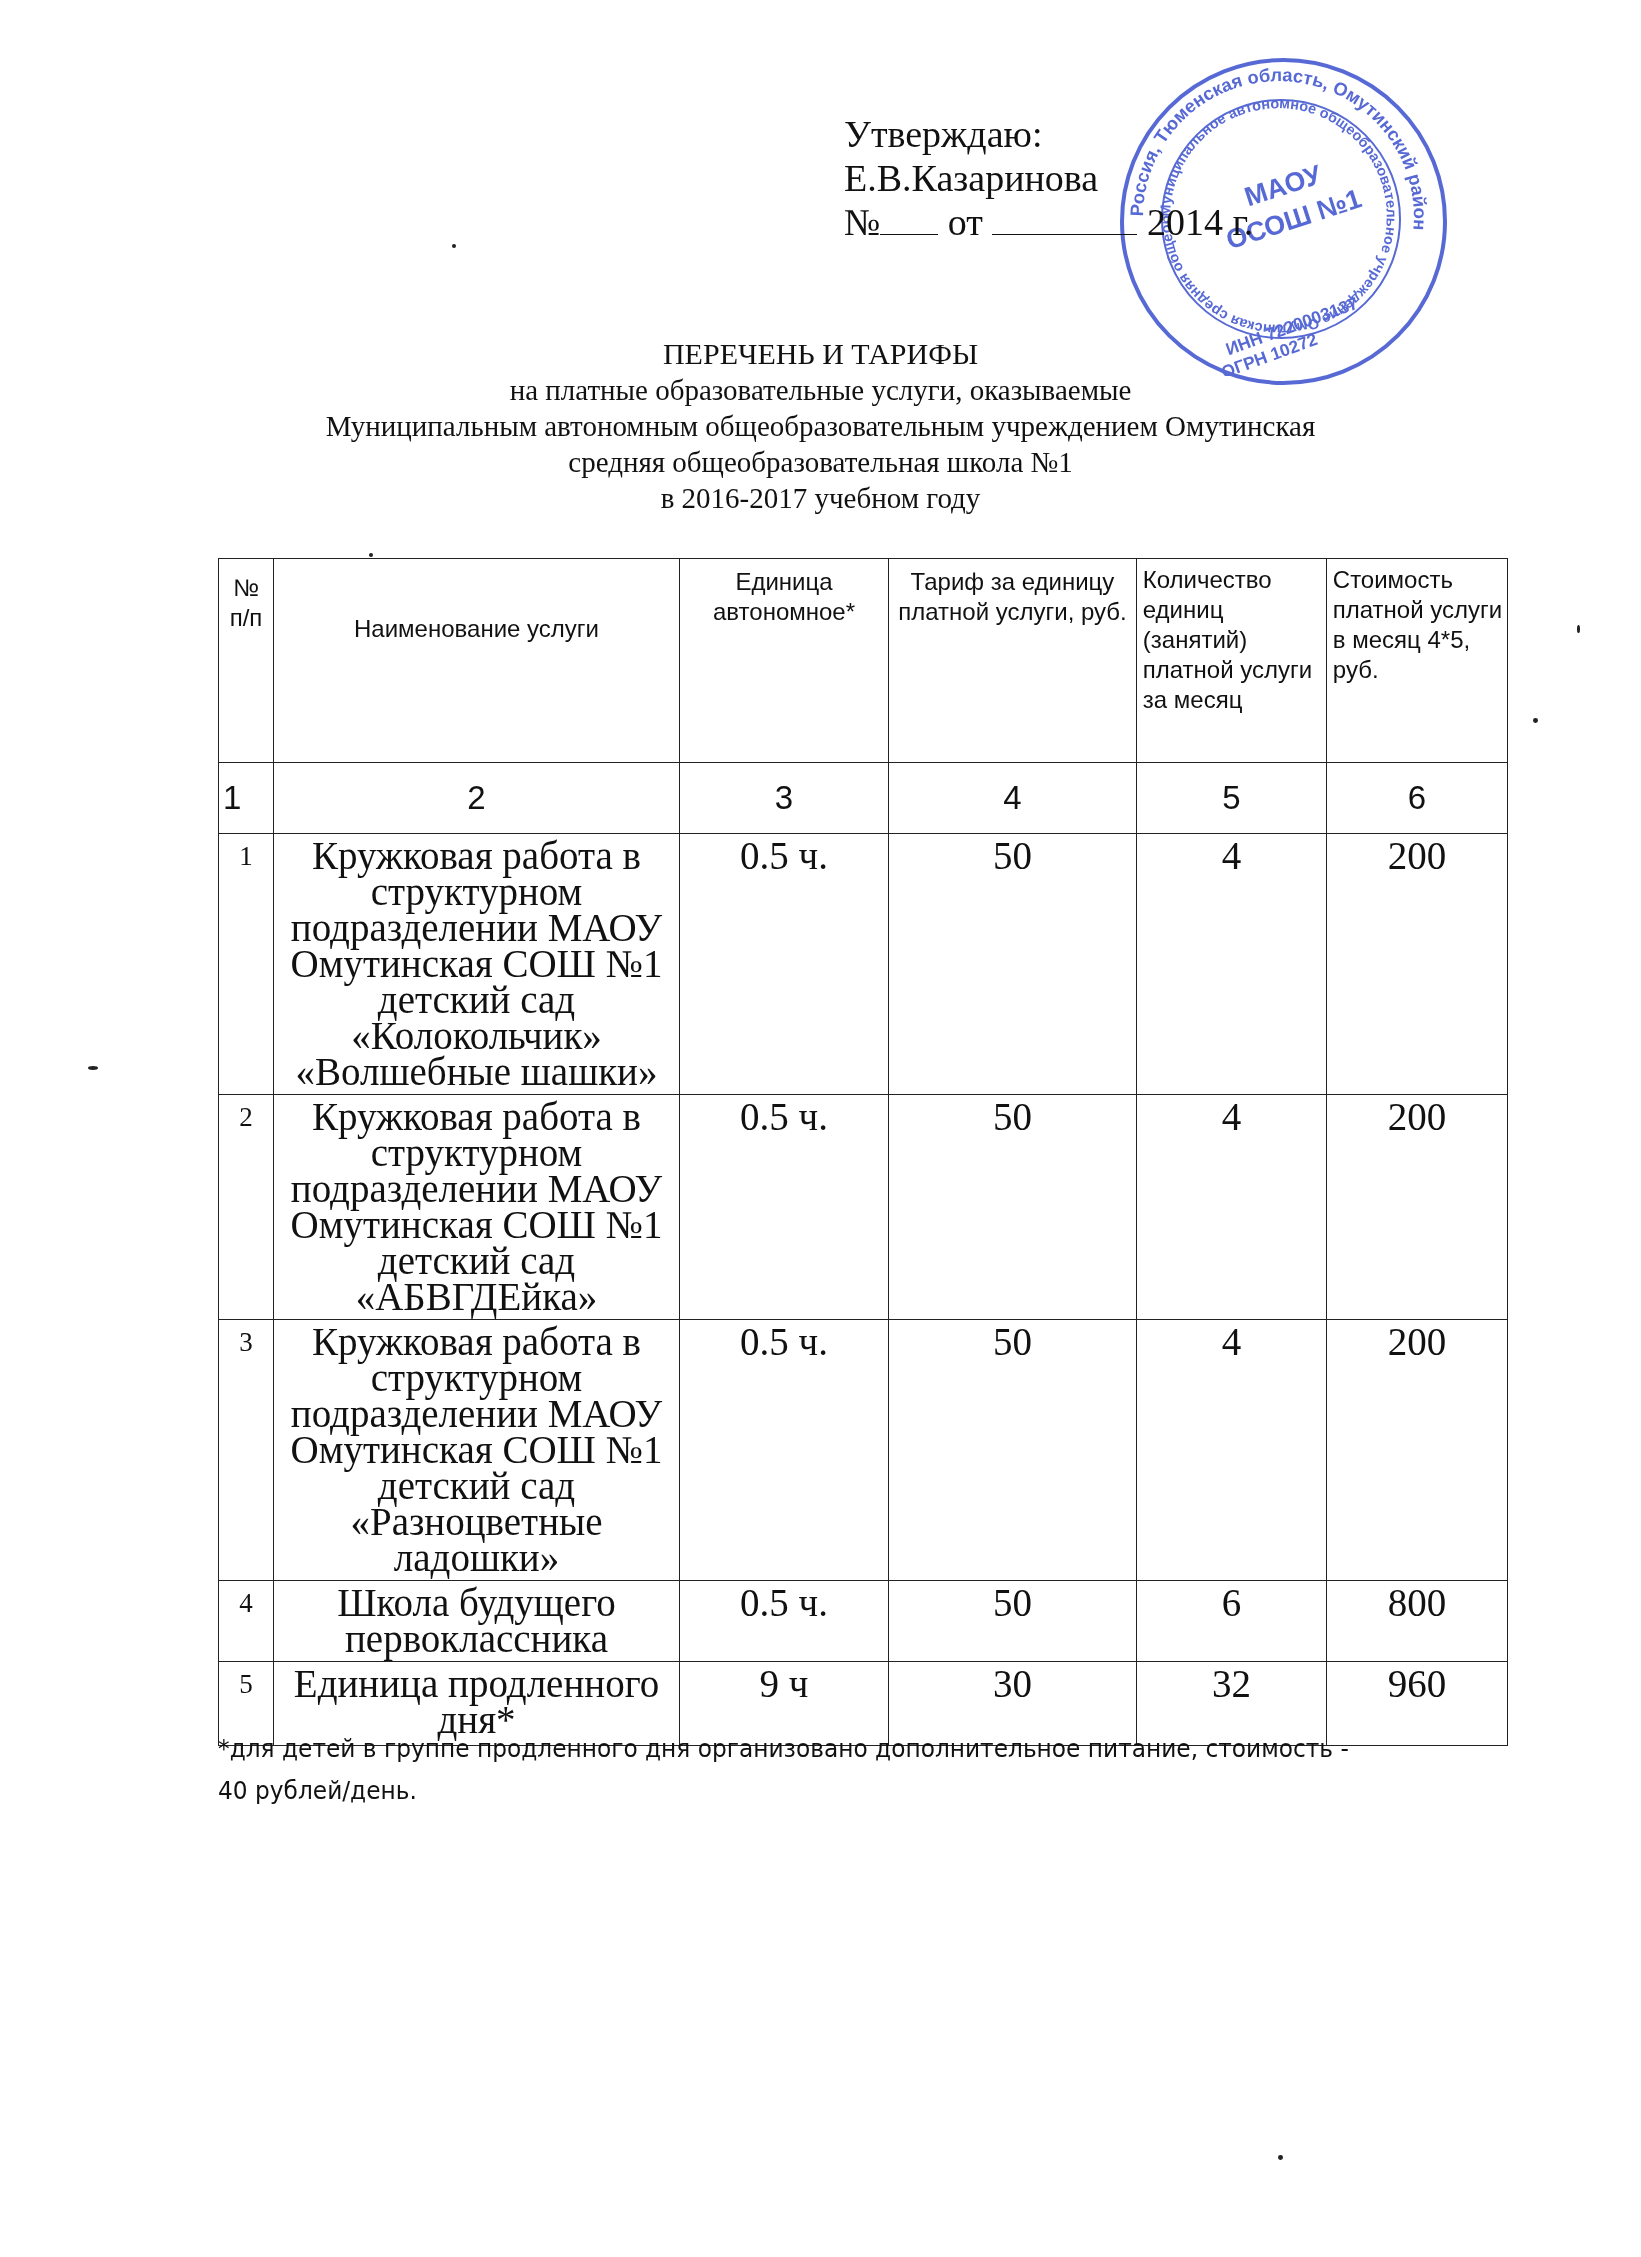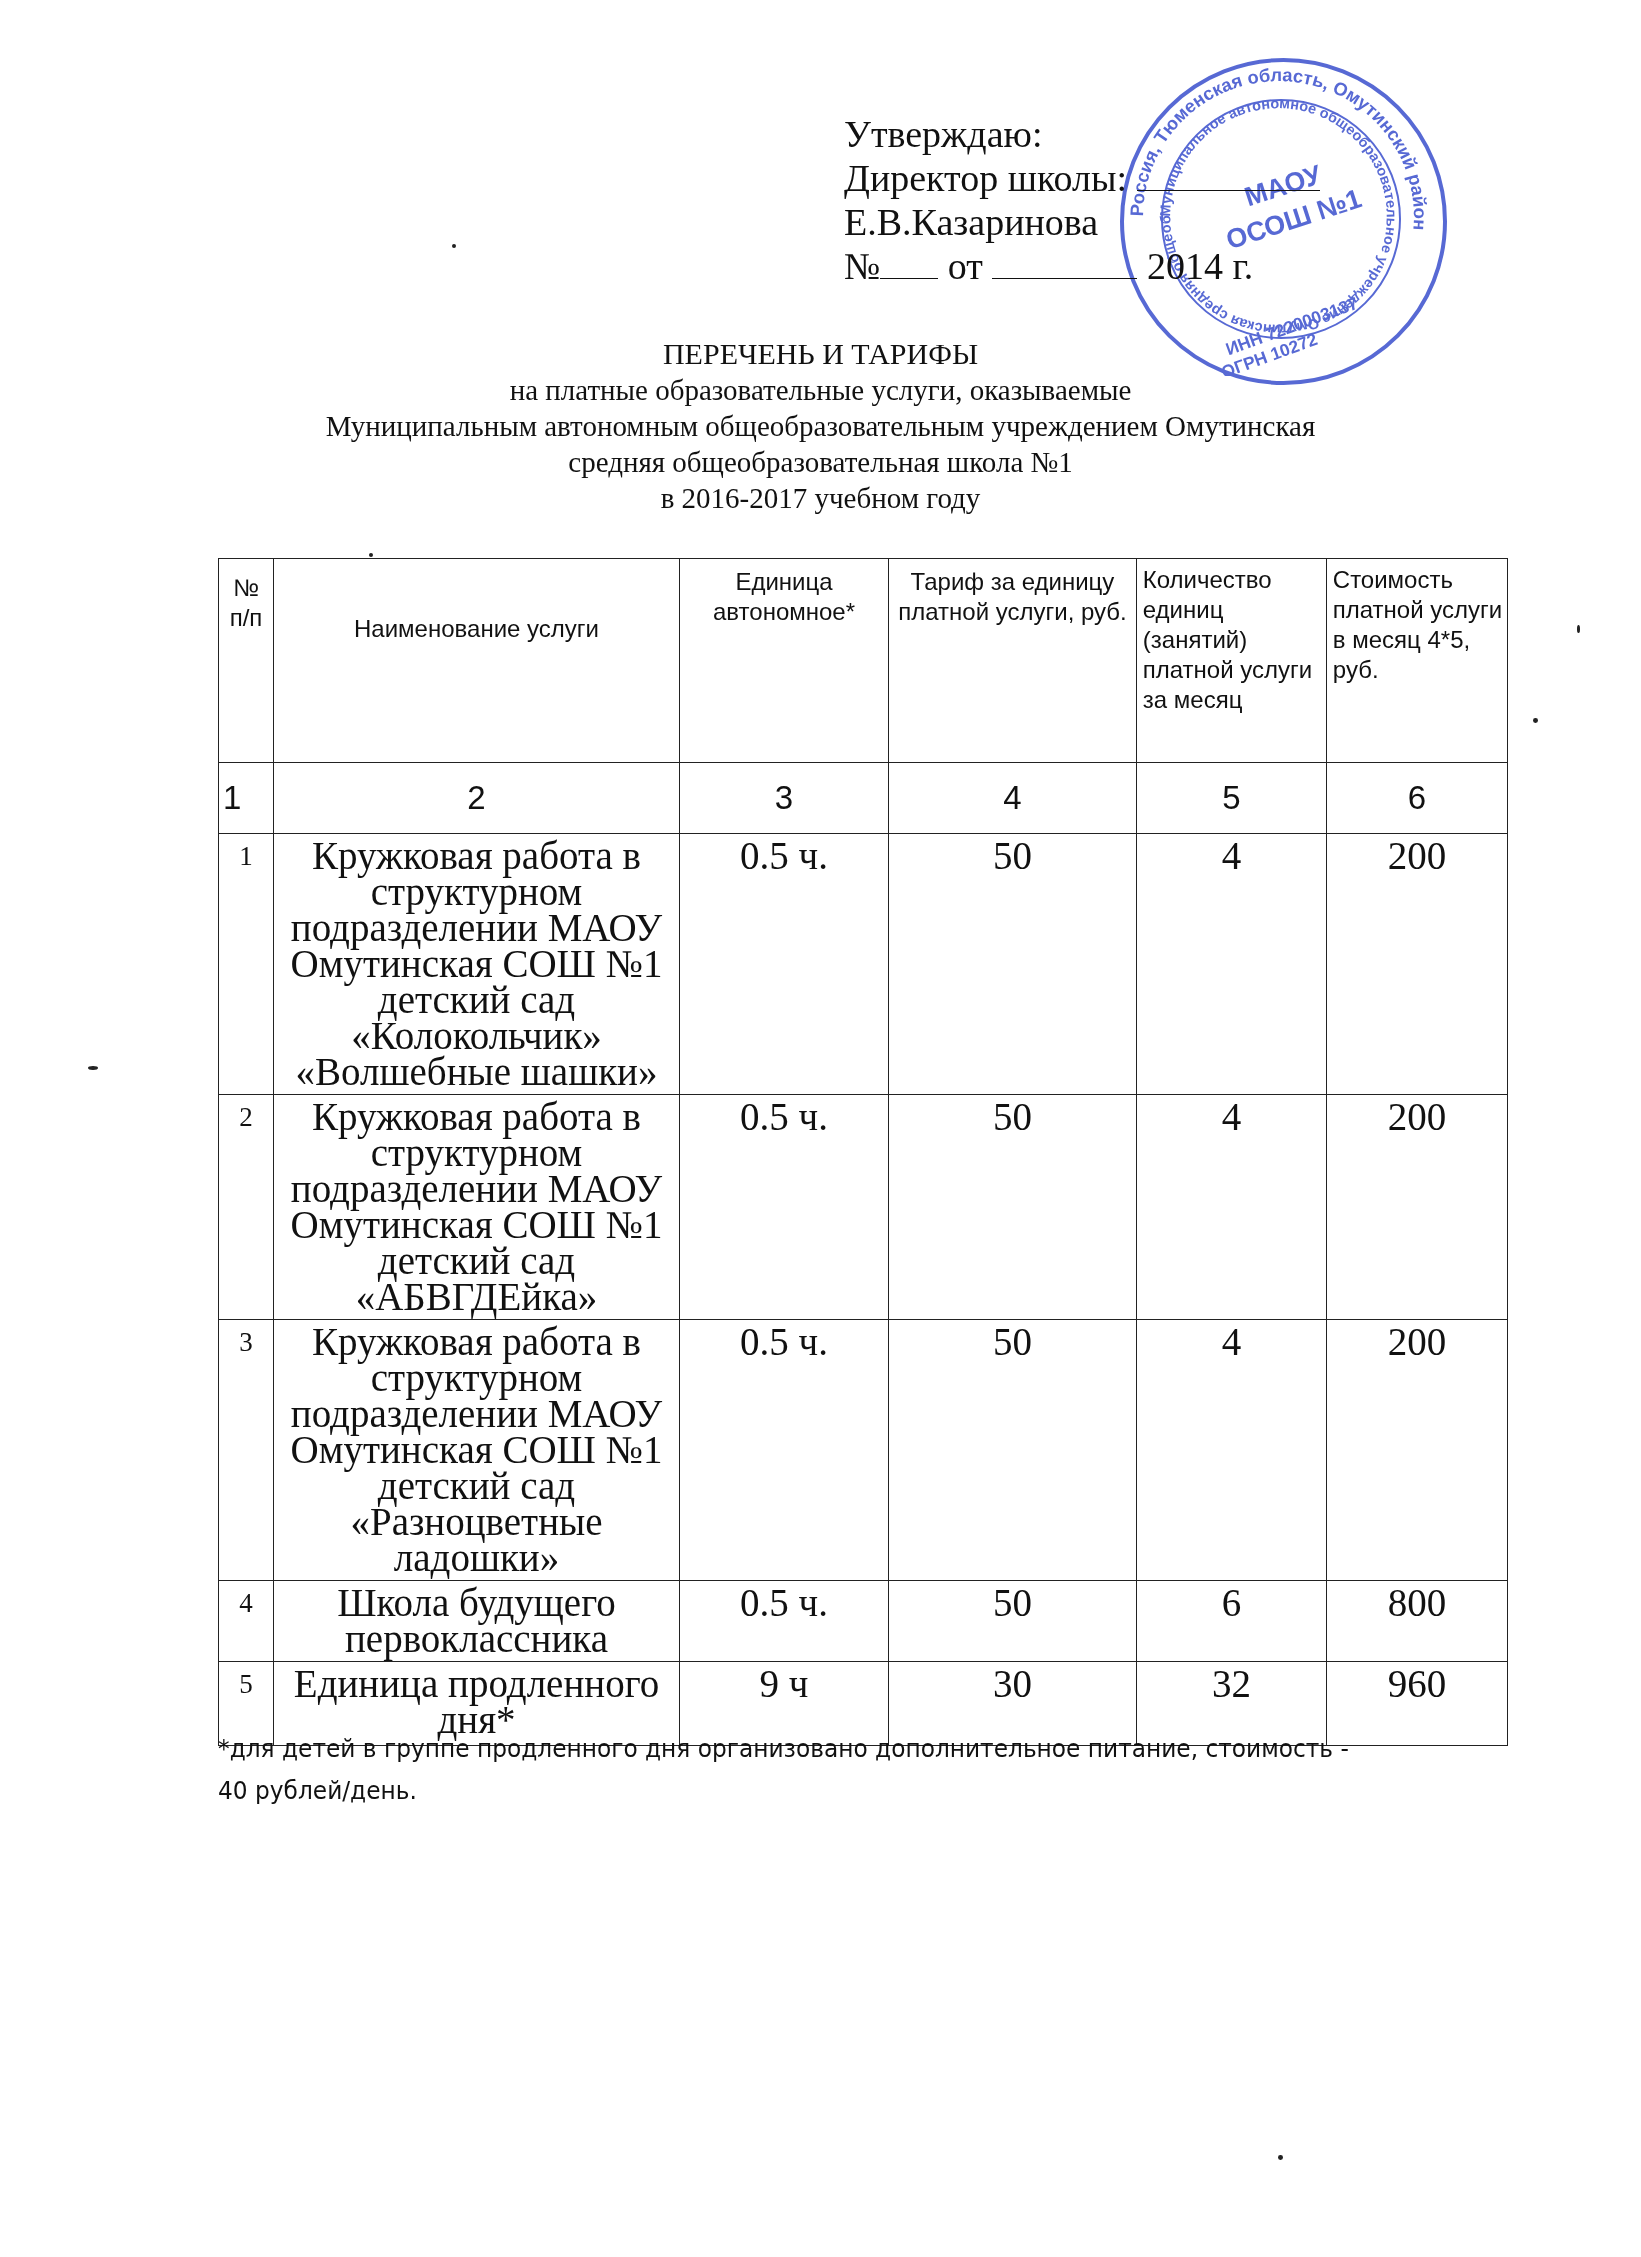--- a/index.html
+++ b/index.html
@@ -44,24 +44,20 @@
   </svg>
   <div class="inner"></div>
   <div class="center">
     <div>МАОУ</div>
     <div>ОСОШ №1</div>
   </div>
 </div>
 
 <div id="approve-block">
   <div>Утверждаю:</div>
-  <div>
-    <span>Директор школы:</span>
-    <span class="sigline"></span>
-  </div>
   <div>Е.В.Казаринова</div>
   <div>
     <span>№</span><span class="blank" style="width:58px"></span>
     <span>от</span>
     <span class="blank" style="width:145px"></span>
     <span>2014 г.</span>
   </div>
 </div>
 
 <div class="title">

